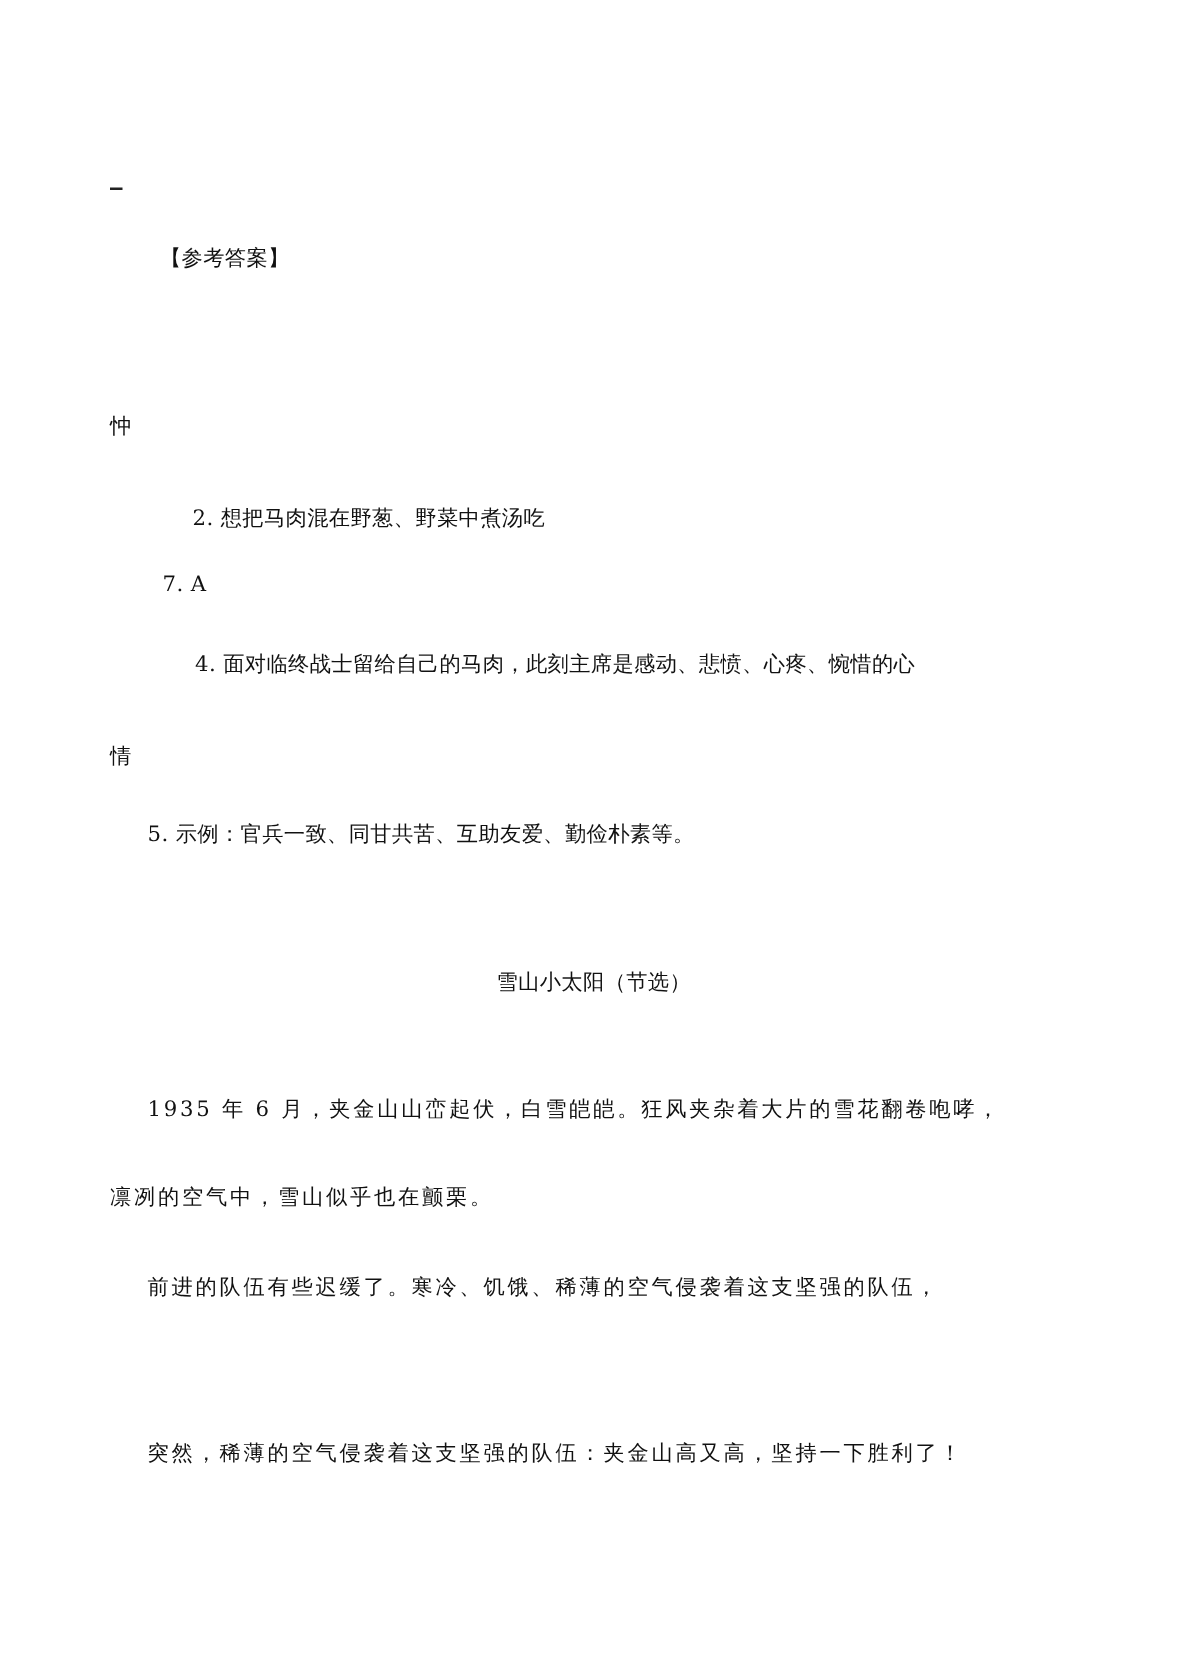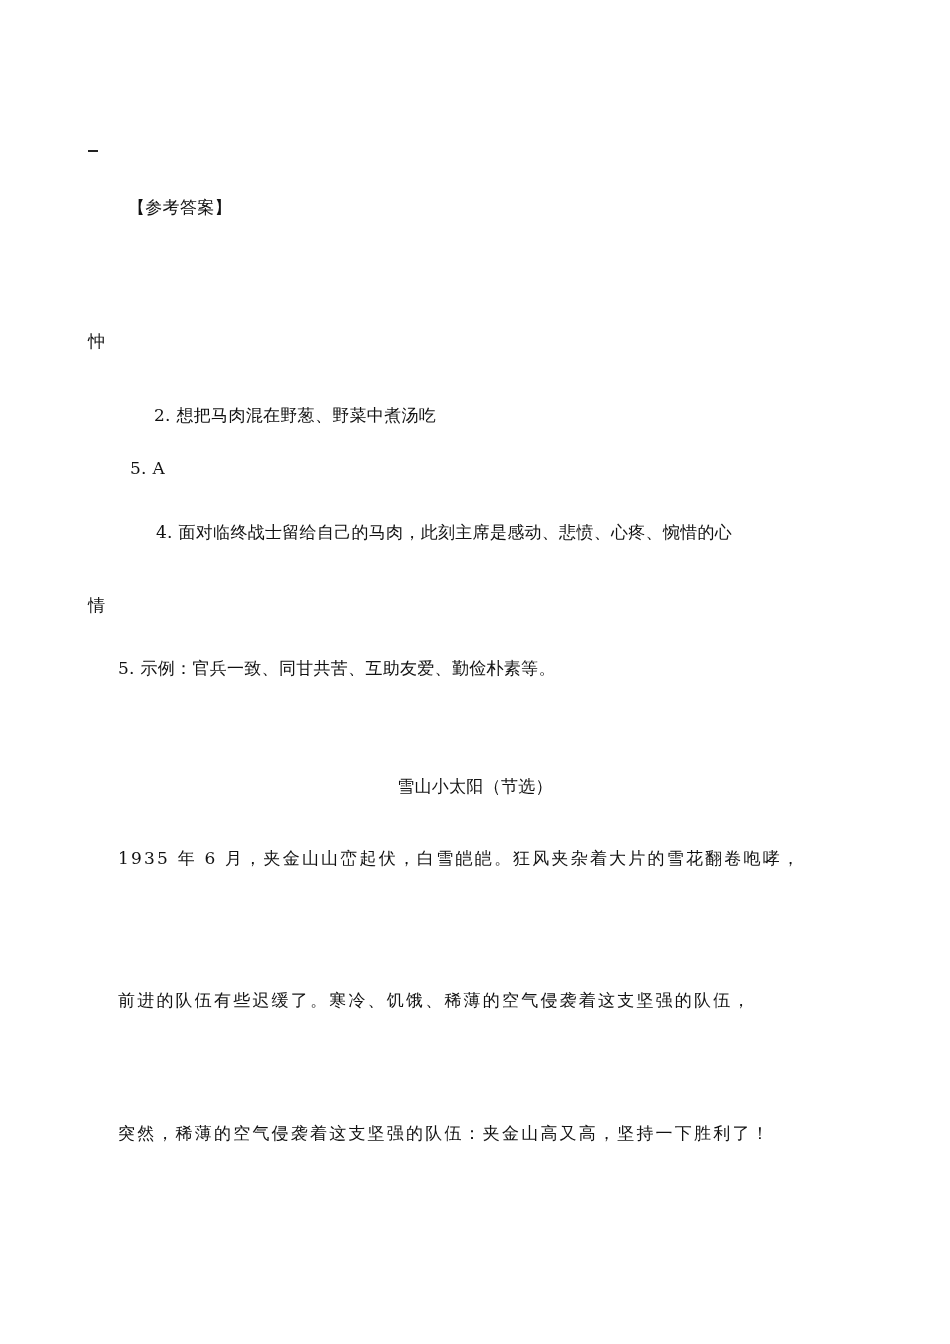--- a/index.html
+++ b/index.html
@@ -23,20 +23,21 @@
     .line {
       position: absolute;
       white-space: nowrap;
       font-size: 17px;
       line-height: 30px;
       letter-spacing: 0.3px;
     }
     .kai {
       font-family: "DejaVu Serif", "Liberation Serif", serif;
       letter-spacing: 2.2px;
+      margin-top: 30px;
     }
     .dash {
       position: absolute;
       left: 88px;
       top: 150px;
       width: 10px;
       height: 1.5px;
       background: #222;
     }
     .center {
@@ -51,28 +52,29 @@
 <div class="page">
 
   <div class="dash"></div>
 
   <div class="line" style="left:128px; top:192px;">【参考答案】</div>
 
   <div class="line" style="left:88px; top:326px;">忡</div>
 
   <div class="line" style="left:118px; top:400px;margin-left:36px;">2. 想把马肉混在野葱、野菜中煮汤吃</div>
 
-  <div class="line" style="left:130px; top:453px;">5. A</div>
+  <div class="line" style="left:130px; top:453px;">7. A</div>
 
   <div class="line" style="left:118px; top:517px;margin-left:38px;">4. 面对临终战士留给自己的马肉，此刻主席是感动、悲愤、心疼、惋惜的心</div>
   <div class="line" style="left:88px; top:590px;">情</div>
 
   <div class="line" style="left:118px; top:653px;">5. 示例：官兵一致、同甘共苦、互助友爱、勤俭朴素等。</div>
 
   <div class="line center" style="top:771px;">雪山小太阳（节选）</div>
 
   <div class="line kai" style="left:118px; top:843px;">1935 年 6 月，夹金山山峦起伏，白雪皑皑。狂风夹杂着大片的雪花翻卷咆哮，</div>
+  <div class="line kai" style="left:88px; top:913px;">凛冽的空气中，雪山似乎也在颤栗。</div>
 
   <div class="line kai" style="left:118px; top:985px;">前进的队伍有些迟缓了。寒冷、饥饿、稀薄的空气侵袭着这支坚强的队伍，</div>
 
   <div class="line kai" style="left:118px; top:1118px;">突然，稀薄的空气侵袭着这支坚强的队伍：夹金山高又高，坚持一下胜利了！</div>
 
 </div>
 
 </body></html>

